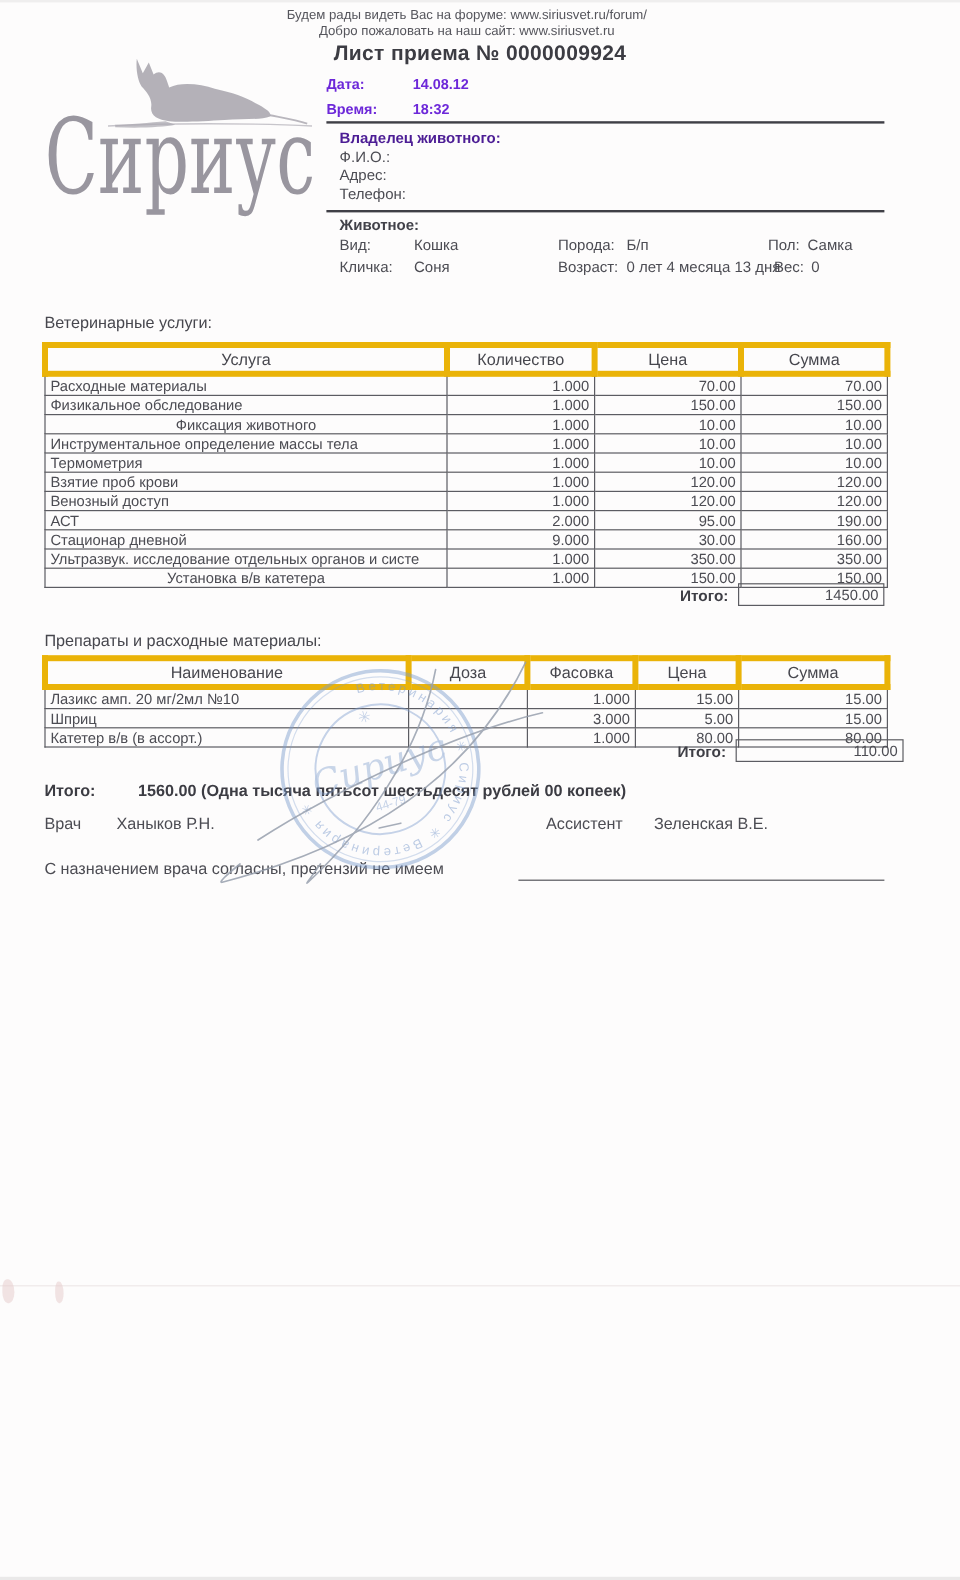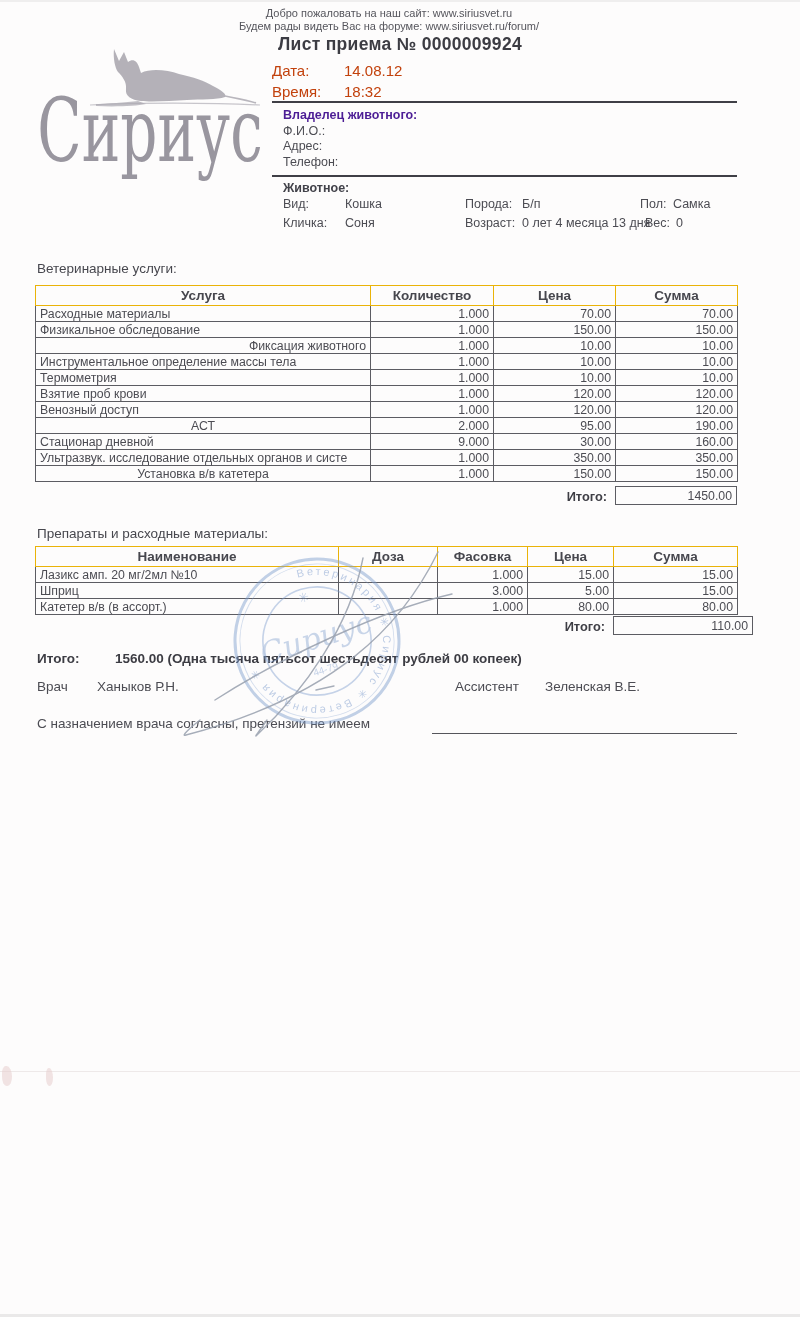--- a/index.html
+++ b/index.html
@@ -22,36 +22,36 @@
   .logo{position:absolute;left:30px;top:42px;width:240px;height:195px;}
   .logo-dog{position:absolute;left:58px;top:4px;width:175px;height:70px;}
   .logo-word{
     position:absolute;left:0;top:38px;width:240px;text-align:center;
     font-family:"DejaVu Serif", serif;font-size:58px;color:#918e98;opacity:.92;
     transform:scaleY(1.5);transform-origin:top center;letter-spacing:0px;
   }
 
   
   .info{position:absolute;left:272px;top:60px;width:465px;font-size:12.5px;}
-  .visit-row{line-height:21px;font-size:15px;font-weight:normal;color:#c2410c;}
+  .visit-row{line-height:21px;font-size:12px;font-weight:bold;color:#6d28d9;}
   .visit-row .lbl{display:inline-block;width:72px;}
   .rule{border-bottom:2px solid #3f3f46;}
   .rule-1{position:absolute;left:272px;top:101px;width:465px;}
   .rule-2{position:absolute;left:272px;top:175px;width:465px;}
   .owner{position:absolute;left:283px;top:108px;font-size:12.5px;line-height:15.5px;}
   .owner .hd{font-weight:bold;color:#4c1d95;}
   .animal{position:absolute;left:272px;top:181px;width:465px;font-size:12.5px;}
   .animal .hd{font-weight:bold;color:#42424a;margin-left:11px;}
   .a-row{position:relative;height:17px;margin-top:2px;}
   .a-item{position:absolute;top:0;white-space:nowrap;}
 
   
   .sec-title{position:absolute;left:37px;font-size:13.5px;color:#47474e;}
   .tbl{position:absolute;left:35px;border-collapse:collapse;table-layout:fixed;width:702px;background:transparent;}
-  .tbl th{border:1px solid #eab308;font-weight:bold;font-size:13.5px;color:#47474e;height:19px;padding:0 4px;overflow:hidden;}
+  .tbl th{border:5px solid #eab308;font-weight:normal;font-size:13.5px;color:#47474e;height:19px;padding:0 4px;overflow:hidden;}
   .tbl td{border:1px solid #5c5c62;font-size:12.3px;color:#4c4c53;height:15px;padding:0 4px;white-space:nowrap;overflow:hidden;}
   .total-row{position:absolute;left:35px;width:702px;height:20px;}
   .total-row .t-lbl{position:absolute;top:3px;font-weight:bold;font-size:12.8px;color:#3e3e45;text-align:right;}
   .total-row .t-box{position:absolute;top:0;height:19px;border:1px solid #5c5c62;font-size:12.3px;text-align:right;padding:2px 4px 0 0;box-sizing:border-box;}
 
   
   .summary{position:absolute;left:37px;top:651px;width:720px;font-weight:bold;font-size:13.5px;color:#3c3c43;}
   .summary .amt{position:absolute;left:78px;top:0;white-space:nowrap;}
   .people{position:absolute;left:37px;top:679px;width:720px;font-size:13.5px;height:18px;}
   .people span{position:absolute;top:0;white-space:nowrap;}
@@ -62,22 +62,22 @@
   .stamp{position:absolute;left:228px;top:552px;width:178px;height:178px;transform:rotate(-17deg);opacity:.55;pointer-events:none;}
   .signature{position:absolute;left:120px;top:538px;width:350px;height:215px;pointer-events:none;}
 </style>
 </head>
 <body>
 
 <div class="page">
   <div class="edge-top"></div>
 
   <div class="site-lines">
+    <div>Будем рады видеть Вас на  форуме: www.siriusvet.ru/forum/</div>
     <div>Добро пожаловать на наш сайт: www.siriusvet.ru</div>
-    <div>Будем рады видеть Вас на  форуме: www.siriusvet.ru/forum/</div>
   </div>
   <div class="doc-title">Лист приема № 0000009924</div>
 
   <div class="logo">
     <svg class="logo-dog" viewBox="0 0 175 70">
       <path d="M26,3 L31,15 L36,6 L40,16 C45,12 49,15 51,21 L53,27 C63,22 79,24 91,28 C105,31 117,35 125,40 C133,44 139,48 137,51 C129,54 113,53 99,54 C83,55 63,56 53,55 C43,54 37,50 38,43 C39,36 34,30 30,26 C27,22 25,12 26,3 Z" fill="#9b98a2" opacity="0.75"></path>
       <path d="M50,55 C38,56 18,58 8,58 L8,60 C28,61 48,60 58,58 Z" fill="#9b98a2" opacity="0.6"></path>
       <path d="M137,50 C147,52 159,54 168,57" stroke="#9b98a2" stroke-width="1.6" fill="none" opacity="0.7"></path>
       <path d="M2,59 C45,56.5 125,56.5 172,59" stroke="#aaa7b0" stroke-width="1.2" fill="none" opacity="0.65"></path>
     </svg>
@@ -145,21 +145,21 @@
           <td style="text-align: right;">70.00</td>
           <td style="text-align: right;">70.00</td>
         </tr>
         <tr>
           <td style="text-align: left;">Физикальное обследование</td>
           <td style="text-align: right;">1.000</td>
           <td style="text-align: right;">150.00</td>
           <td style="text-align: right;">150.00</td>
         </tr>
         <tr>
-          <td style="text-align: right;">Фиксация животного</td>
+          <td style="text-align: center;">Фиксация животного</td>
           <td style="text-align: right;">1.000</td>
           <td style="text-align: right;">10.00</td>
           <td style="text-align: right;">10.00</td>
         </tr>
         <tr>
           <td style="text-align: left;">Инструментальное определение массы тела</td>
           <td style="text-align: right;">1.000</td>
           <td style="text-align: right;">10.00</td>
           <td style="text-align: right;">10.00</td>
         </tr>
@@ -175,21 +175,21 @@
           <td style="text-align: right;">120.00</td>
           <td style="text-align: right;">120.00</td>
         </tr>
         <tr>
           <td style="text-align: left;">Венозный доступ</td>
           <td style="text-align: right;">1.000</td>
           <td style="text-align: right;">120.00</td>
           <td style="text-align: right;">120.00</td>
         </tr>
         <tr>
-          <td style="text-align: center;">АСТ</td>
+          <td style="text-align: left;">АСТ</td>
           <td style="text-align: right;">2.000</td>
           <td style="text-align: right;">95.00</td>
           <td style="text-align: right;">190.00</td>
         </tr>
         <tr>
           <td style="text-align: left;">Стационар дневной</td>
           <td style="text-align: right;">9.000</td>
           <td style="text-align: right;">30.00</td>
           <td style="text-align: right;">160.00</td>
         </tr>

